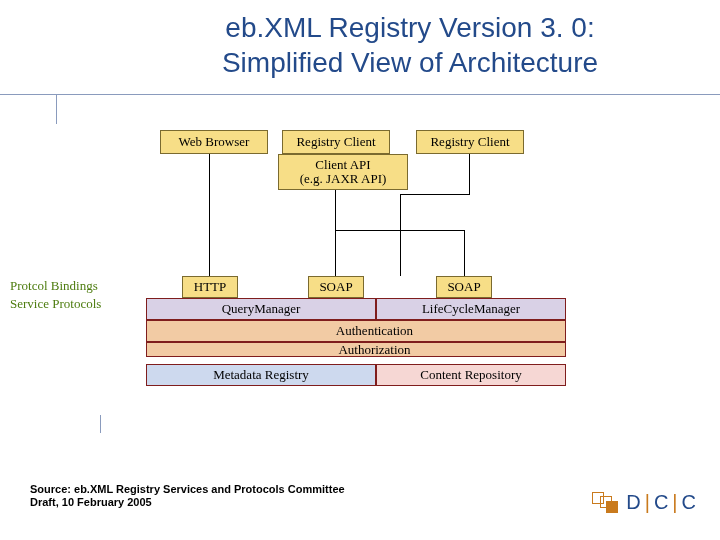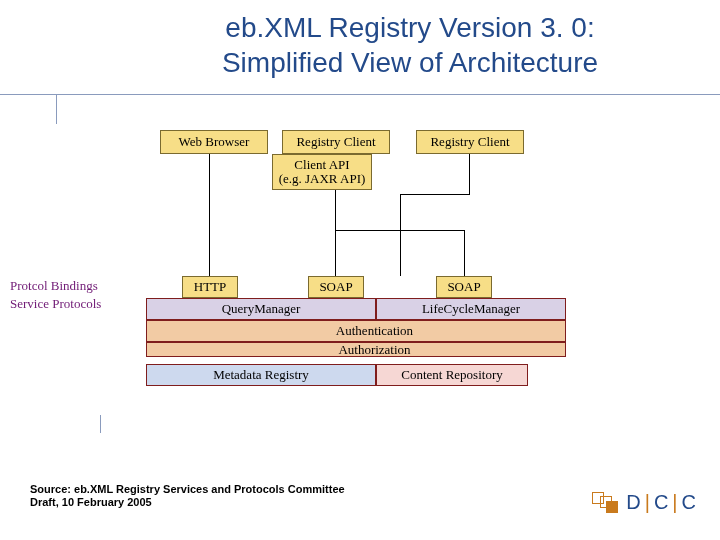--- a/index.html
+++ b/index.html
@@ -64,21 +64,21 @@
     justify-content: center;
     padding: 2px 4px;
     line-height: 1.1;
   }
   .box.tall { flex-direction: column; }
 
   .side-label {
     position: absolute;
     font-family: "Times New Roman", serif;
     font-size: 13px;
-    color: #701a75;
+    color: #4d7c0f;
     text-align: right;
   }
 
   .bar {
     position: absolute;
     border: 1px solid #7f1d1d;
     font-family: "Times New Roman", serif;
     font-size: 13px;
     text-align: center;
     display: flex;
@@ -134,21 +134,21 @@
 <div class="title">eb.XML Registry Version 3. 0: Simplified View of Architecture</div>
 <div class="hr-top"></div>
 <div class="tick"></div>
 <div class="tick2"></div>
 
 <div class="diagram">
 
   <div class="box" style="left:100px; top:0; width:108px; height:24px;">Web Browser</div>
 
   <div class="box tall" style="left:222px; top:0; width:108px; height:24px;">Registry Client</div>
-  <div class="box tall" style="left:212px; top:24px; width:100px; height:36px;">
+  <div class="box tall" style="left:218px; top:24px; width:130px; height:36px;">
        <span>Client API</span>
        <span>(e.g. JAXR API)</span>
   </div>
 
   <div class="box" style="left:356px; top:0; width:108px; height:24px;">Registry Client</div>
 
   <div class="conn" style="left:149px; top:24px; width:1px; height:122px;"></div>
   <div class="conn" style="left:275px; top:60px; width:1px; height:86px;"></div>
   <div class="conn" style="left:409px; top:24px; width:1px; height:40px;"></div>
 
@@ -165,21 +165,21 @@
   <div class="box" style="left:248px; top:146px; width:56px; height:22px;">SOAP</div>
   <div class="box" style="left:376px; top:146px; width:56px; height:22px;">SOAP</div>
 
   <div class="bar bar-purple" style="left:86px; top:168px; width:230px; height:22px;">QueryManager</div>
   <div class="bar bar-purple" style="left:316px; top:168px; width:190px; height:22px;">LifeCycleManager</div>
 
   <div class="bar bar-orange" style="left:86px; top:190px; width:420px; height:22px;">Authentication</div>
   <div class="bar bar-orange" style="left:86px; top:212px; width:420px; height:15px;">Authorization</div>
 
   <div class="bar bar-blue" style="left:86px; top:234px; width:230px; height:22px;">Metadata Registry</div>
-  <div class="bar bar-pink" style="left:316px; top:234px; width:152px; height:22px;">Content Repository</div>
+  <div class="bar bar-pink" style="left:316px; top:234px; width:190px; height:22px;">Content Repository</div>
 
 </div>
 
 <div class="source">Source: eb.XML Registry Services and Protocols Committee Draft, 10 February 2005</div>
 
 <div class="logo">
   <div class="logo-squares">
     <div class="sq" style="left:0; top:0;"></div>
     <div class="sq" style="left:8px; top:4px;"></div>
     <div class="sq fill" style="left:14px; top:9px;"></div>

